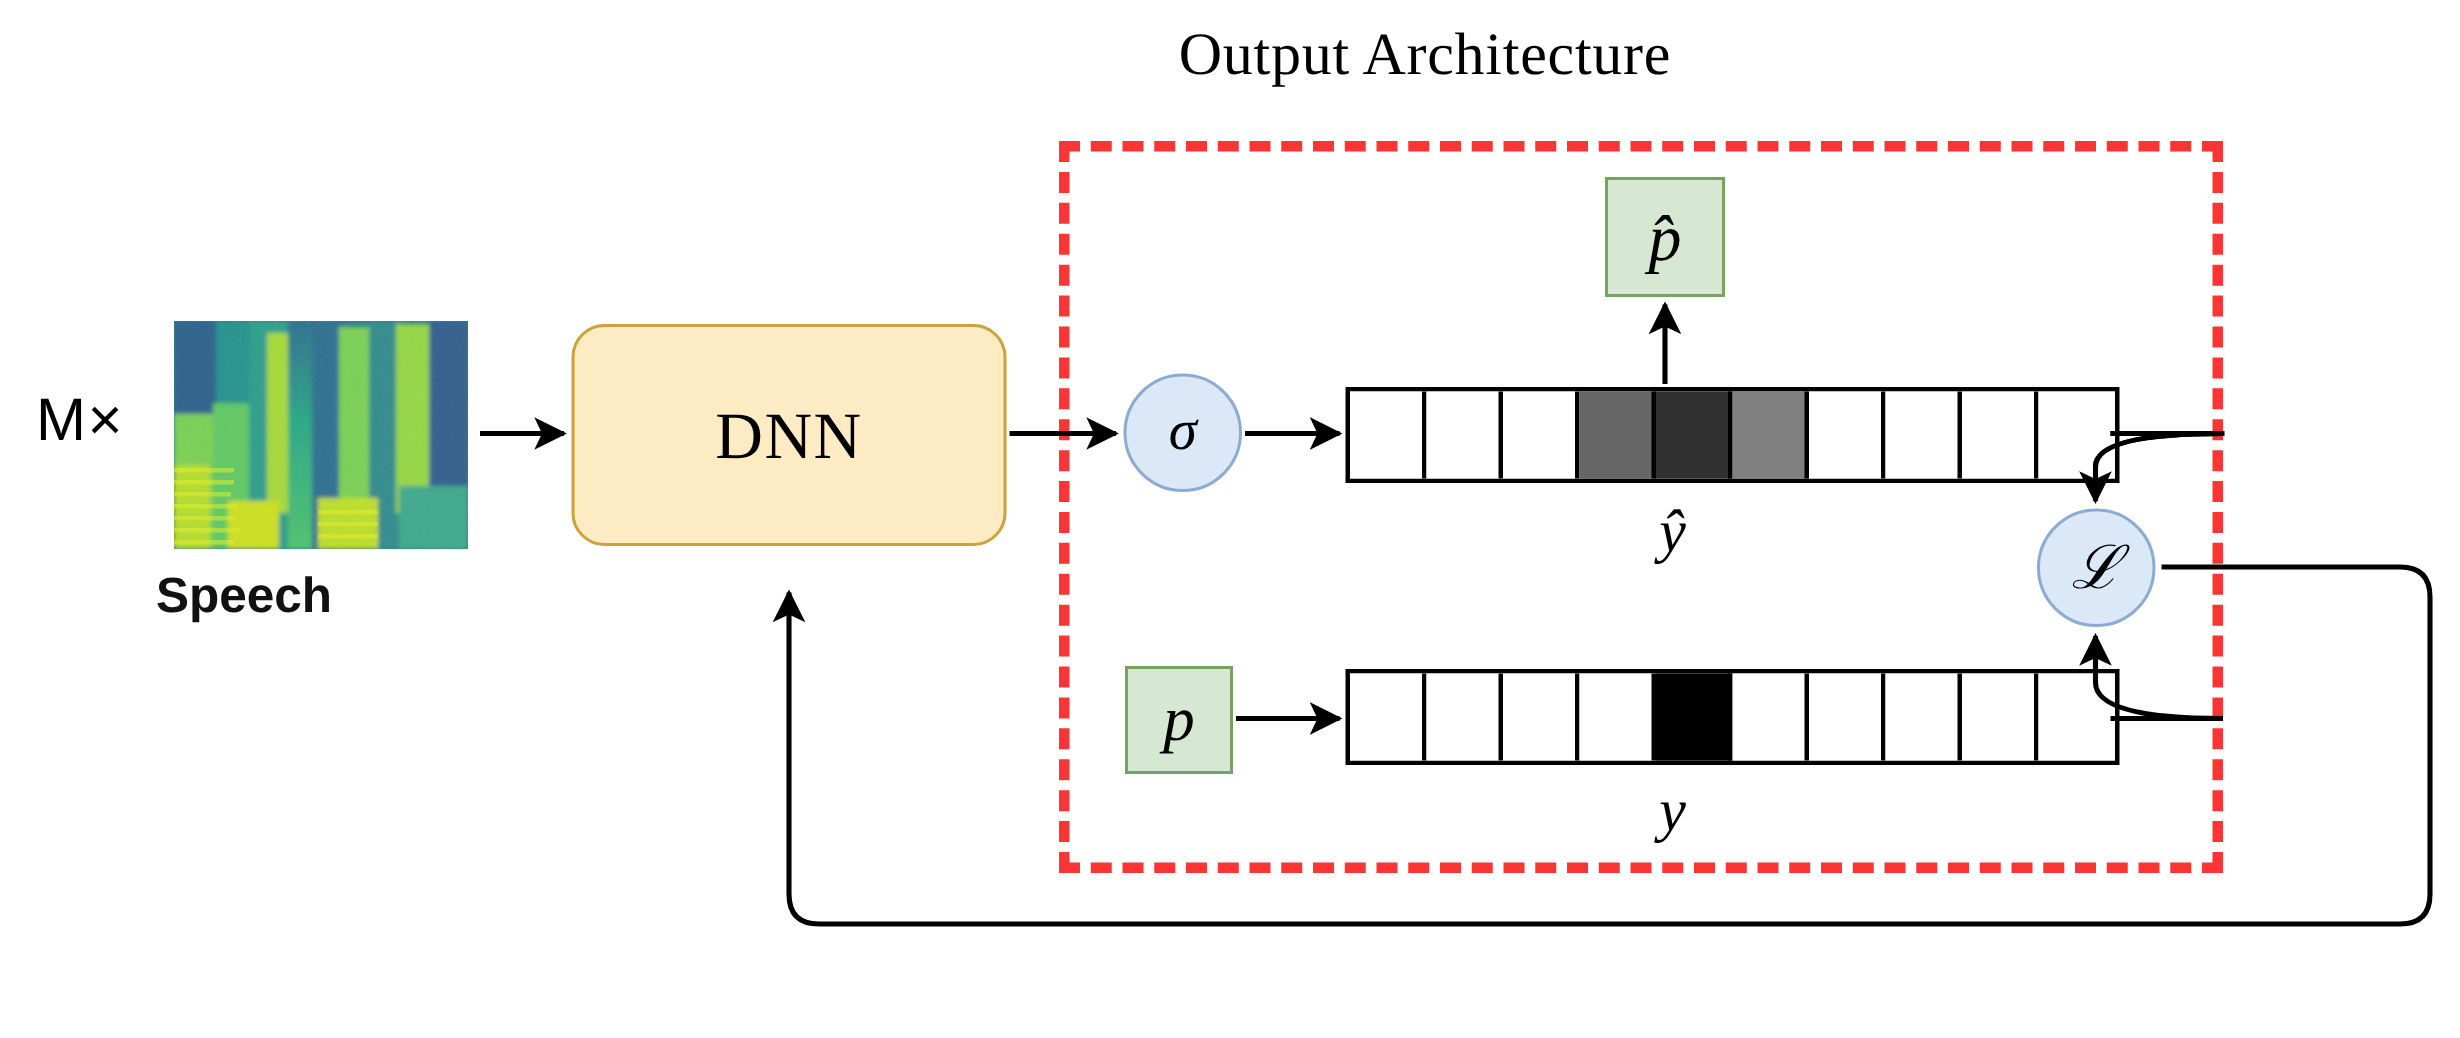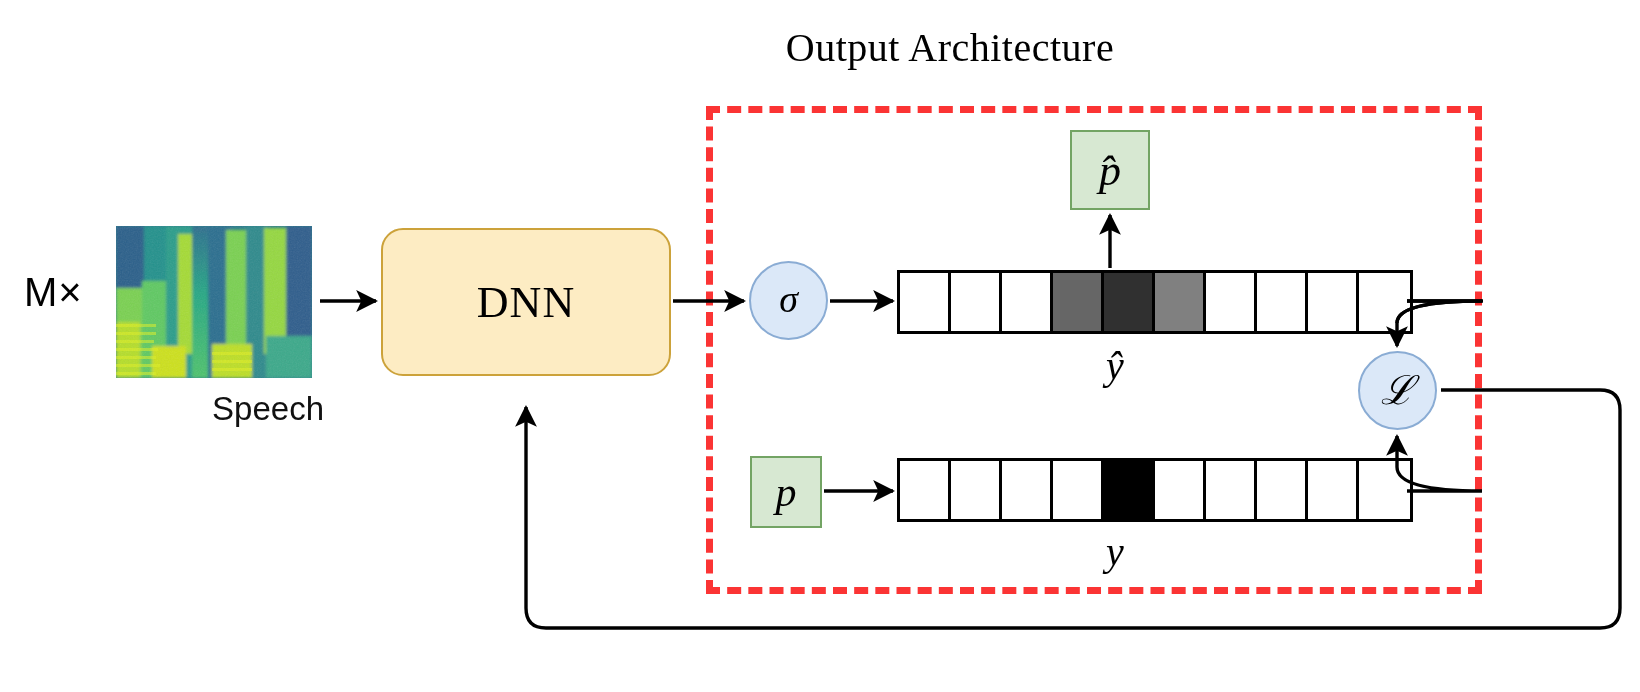--- a/index.html
+++ b/index.html
@@ -9,21 +9,20 @@
   }
   body {
     width: 1640px; height: 692px;
     font-family: "Liberation Sans", sans-serif;
     overflow: hidden;
   }
   #stage {
     position: relative;
     width: 1640px; height: 509px;
     background: #ffffff;
-    margin-top: 12px;
   }
   .abs { position: absolute; }
 
   
   #diagram-title {
     left: 0; top: 12px; width: 1640px;
     text-align: center;
     font-family: "Liberation Serif", serif;
     font-size: 40px;
     color: #000000;
@@ -45,25 +44,26 @@
     left: 116px; top: 214px;
     width: 196px; height: 152px;
     overflow: hidden;
   }
   #spectrogram svg { display: block; }
 
   
   #speech-features-caption {
     left: 104px; top: 376px;
     width: 220px;
-    text-align: right;
+    text-align: left;
     font-family: "Liberation Sans", sans-serif;
     font-size: 33px;
     line-height: 42px;
     color: #111111;
+    font-weight: bold;
   }
 
   
   #dnn-box {
     left: 381px; top: 216px;
     width: 290px; height: 148px;
     background: #fdecc3;
     border: 2px solid #22c55e;
     border-radius: 22px;
   }

